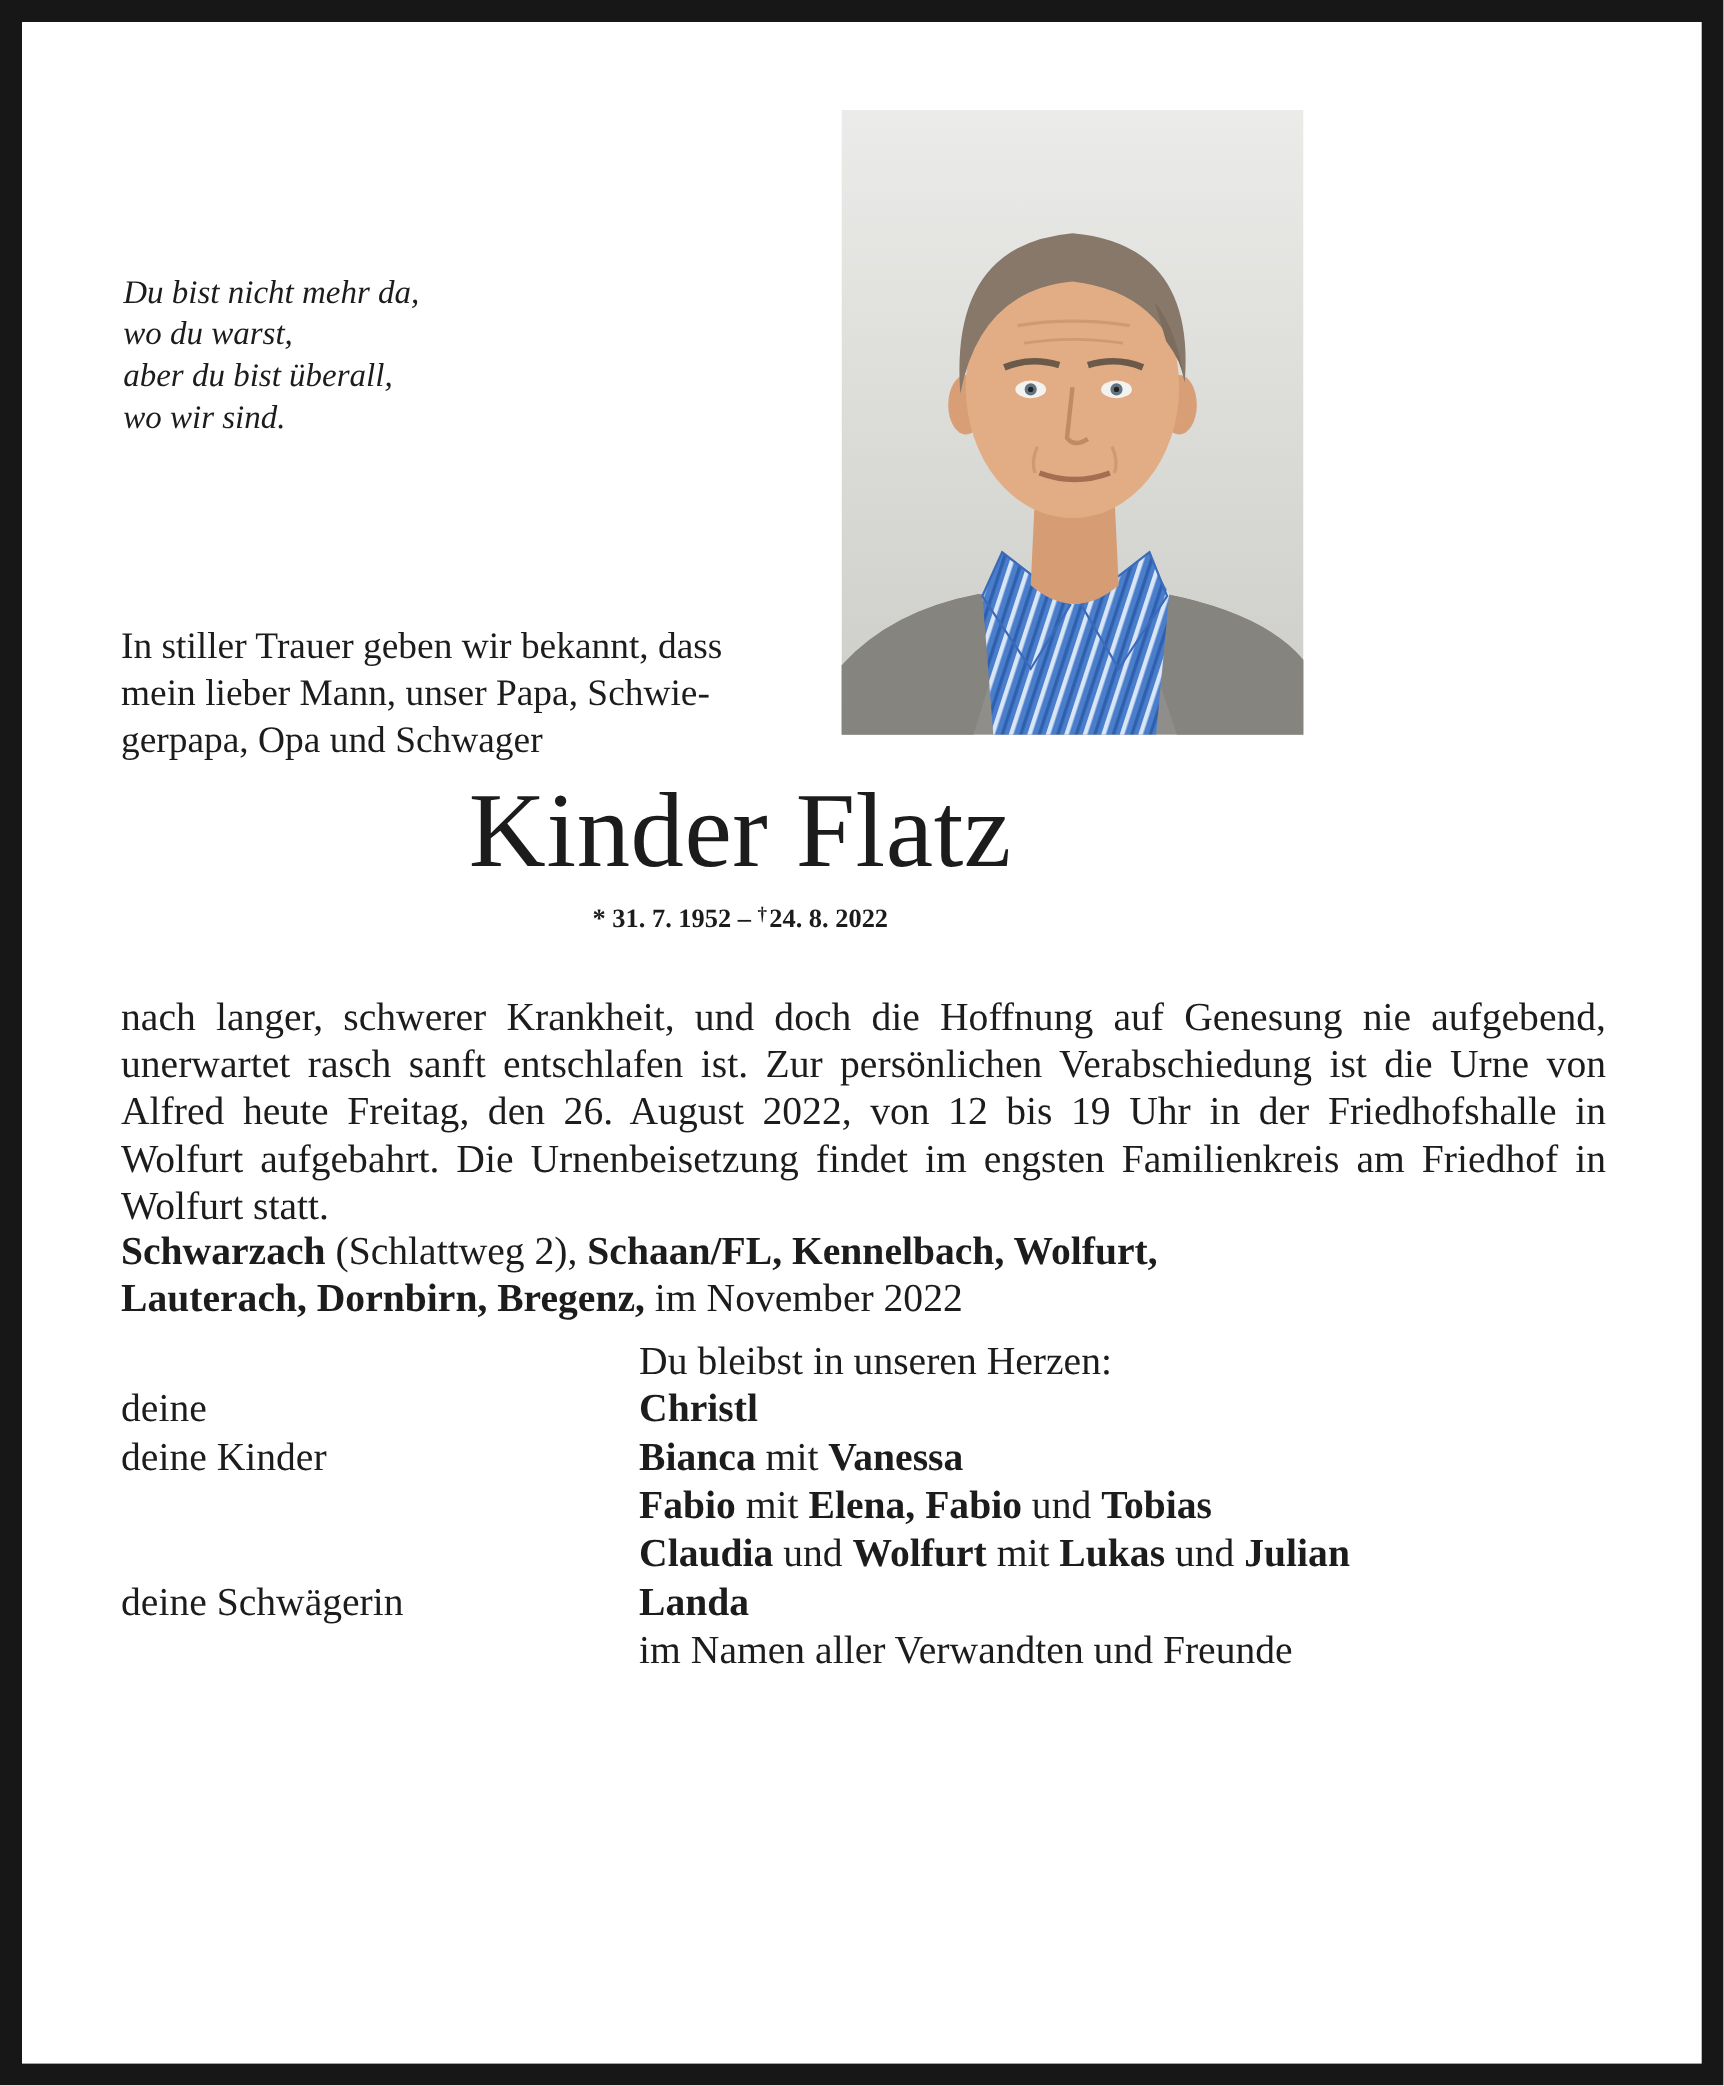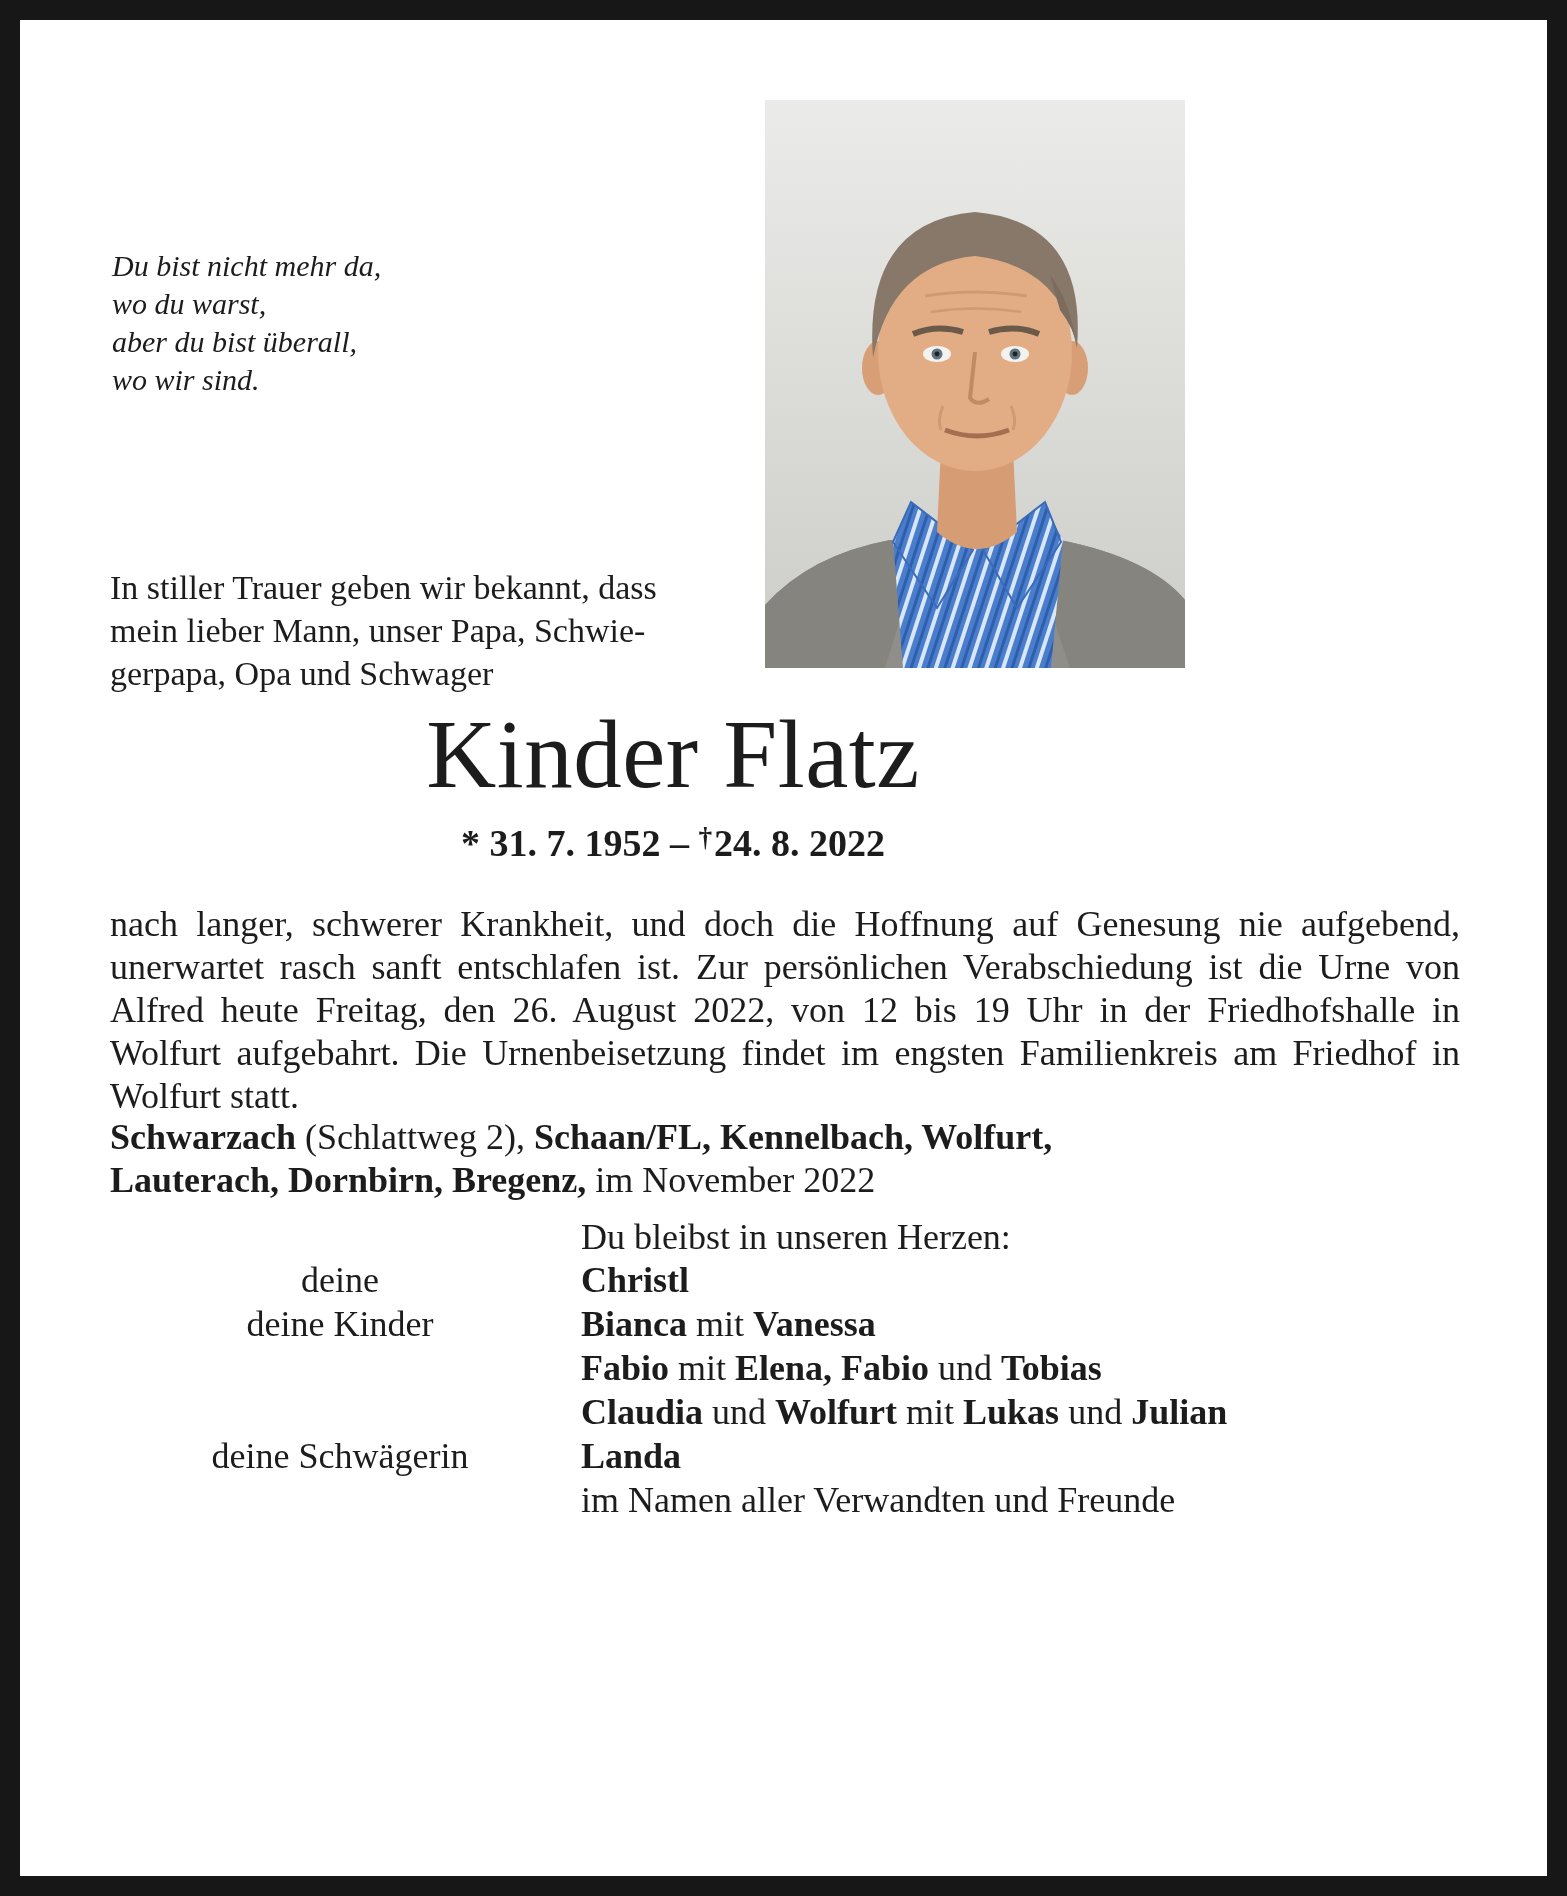--- a/index.html
+++ b/index.html
@@ -55,21 +55,21 @@
     text-align: center;
   }
   .deceased-name {
     font-size: 97px;
     font-weight: 400;
     line-height: 1;
     letter-spacing: 0.5px;
   }
   .dates {
     margin-top: 18px;
-    font-size: 38px;
+    font-size: 24px;
     font-weight: bold;
   }
   .dagger {
     font-size: 0.72em;
     vertical-align: 0.38em;
     margin-right: 2px;
   }
 
   
   .body-par {
@@ -102,21 +102,21 @@
   .family {
     left: 110px; top: 1258px;
     width: 1380px;
     font-size: 36px;
     line-height: 44px;
   }
   .family .row { display: flex; }
   .family .lbl {
     width: 471px;
     padding-right: 11px;
-    text-align: center;
+    text-align: left;
     flex: 0 0 auto;
   }
   .family .val { flex: 1 1 auto; }
   .family b { font-weight: bold; }
 </style>
 </head>
 <body>
 
 <div class="page">
   <div class="frame"></div>

